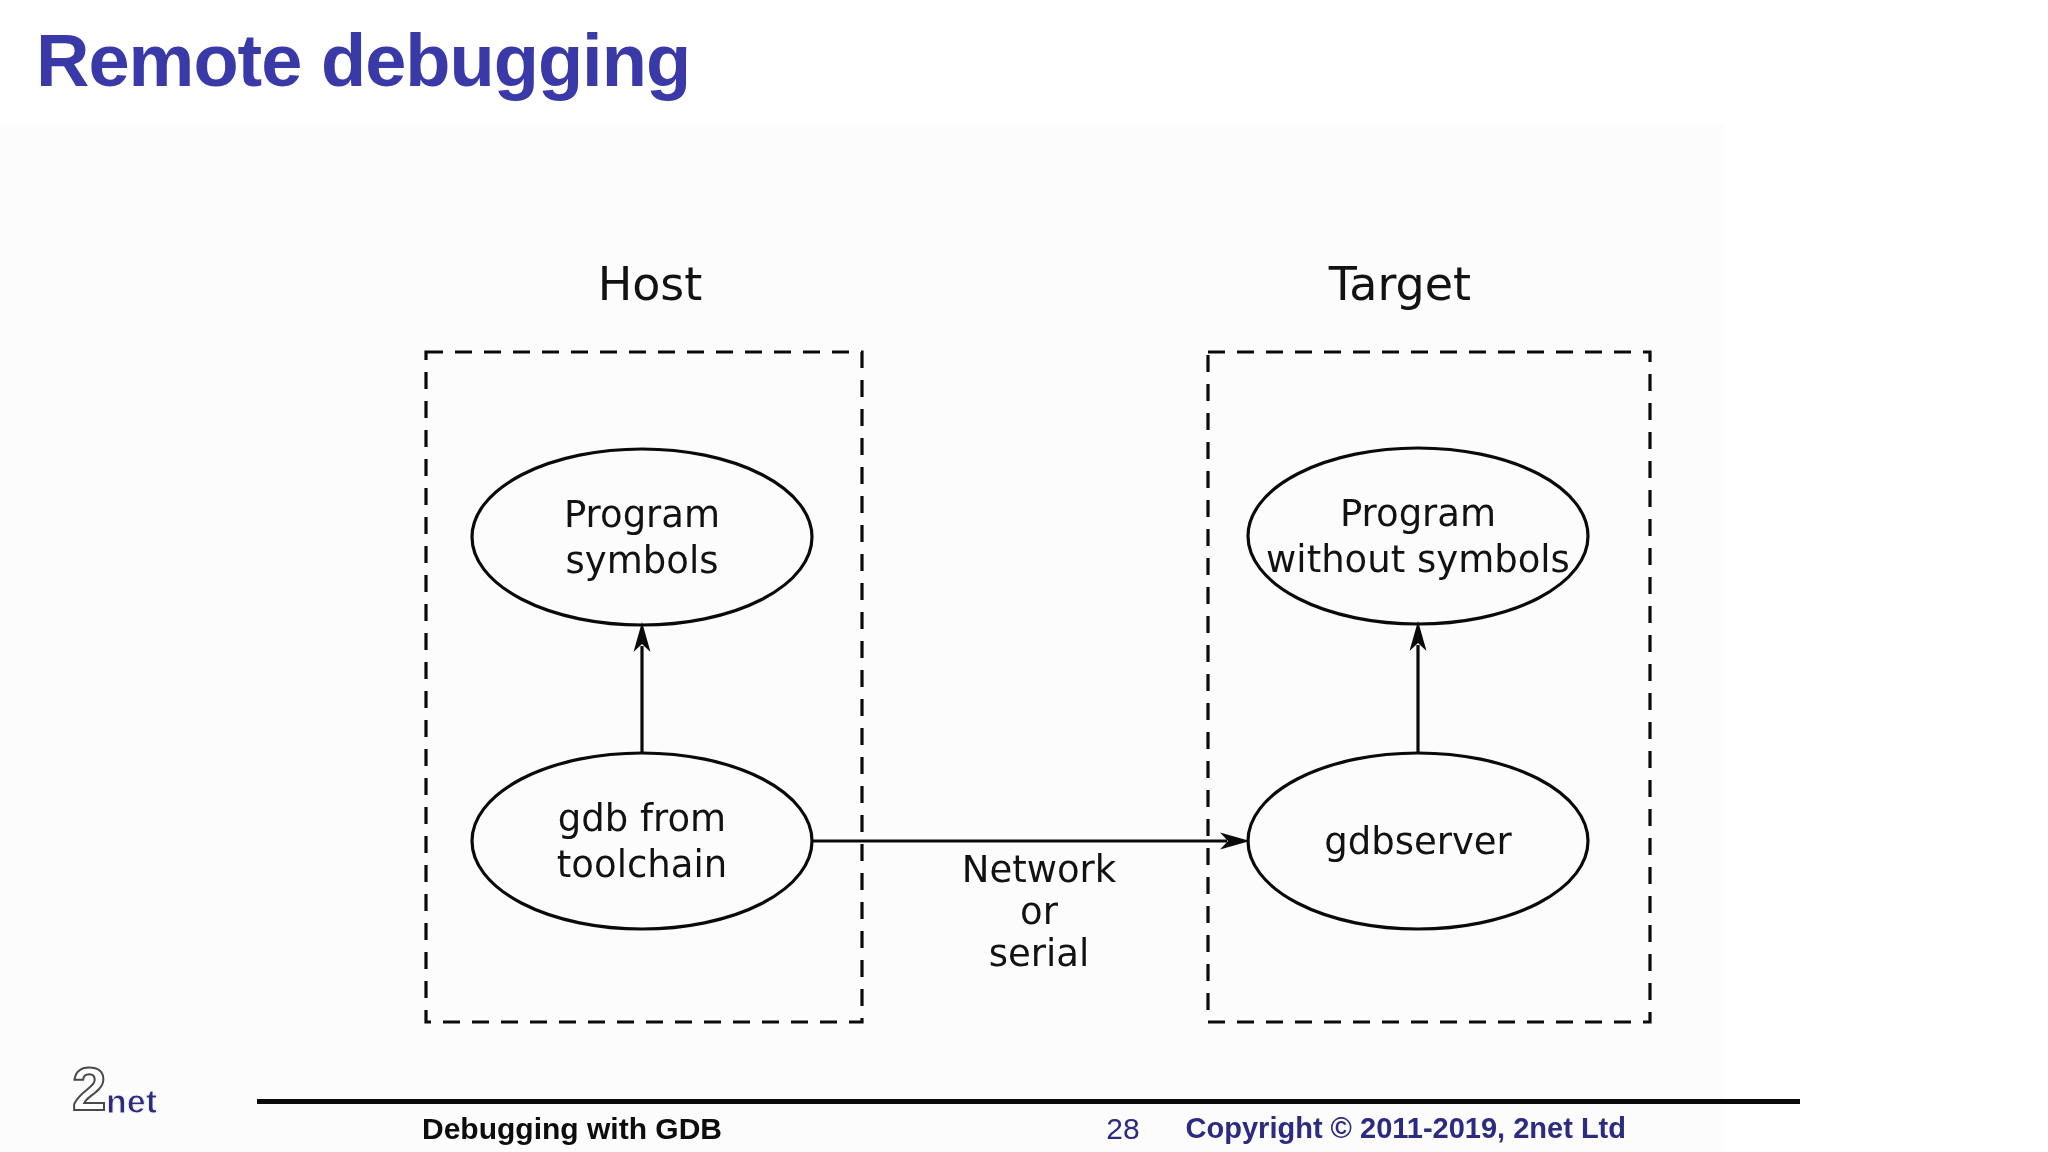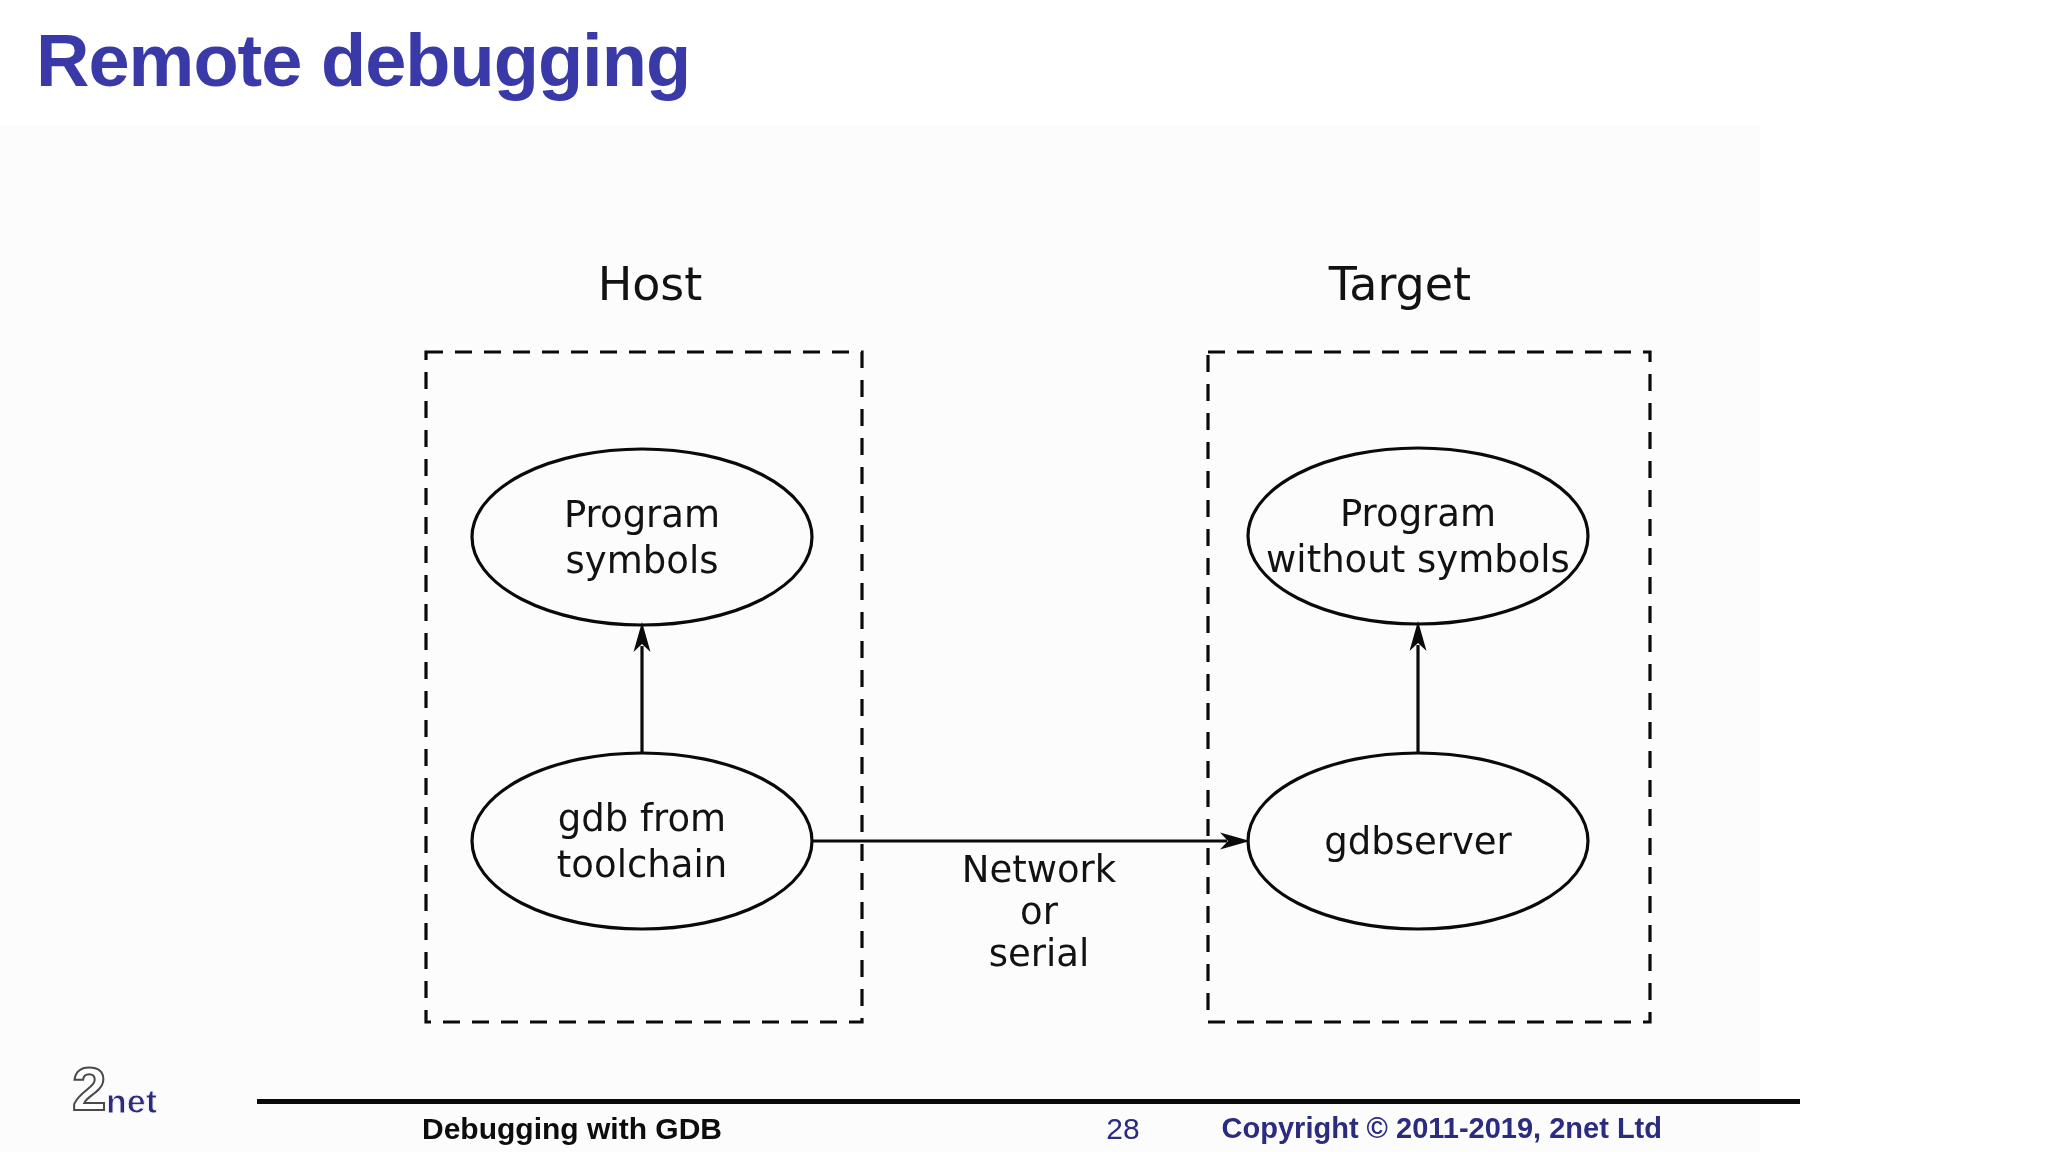--- a/index.html
+++ b/index.html
@@ -6,21 +6,20 @@
   body {
     width: 2048px; height: 1152px;
     background: #ffffff;
     font-family: "Liberation Sans", sans-serif;
     overflow: hidden;
   }
   .slide {
     position: relative;
     width: 1724px; height: 1152px;
     background: linear-gradient(#ffffff 0 125px, #fdfcfc 125px 100%);
-    padding-left: 36px;
   }
   .slide-title {
     position: absolute;
     left: 36px; top: 18px;
     margin: 0;
     font-size: 74px;
     font-weight: bold;
     letter-spacing: -1px;
     color: #3939a8;
     font-family: "Liberation Sans", sans-serif;

